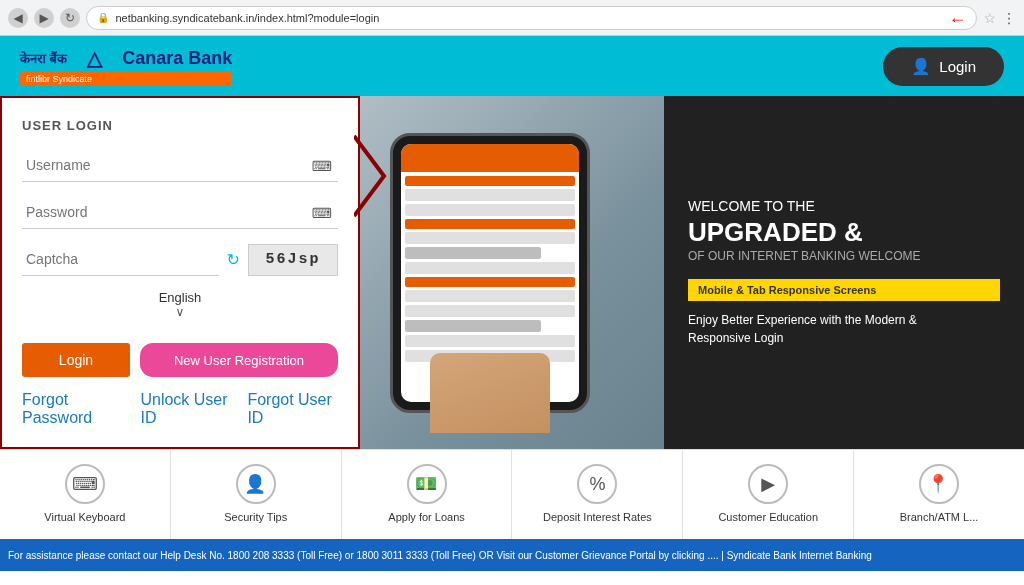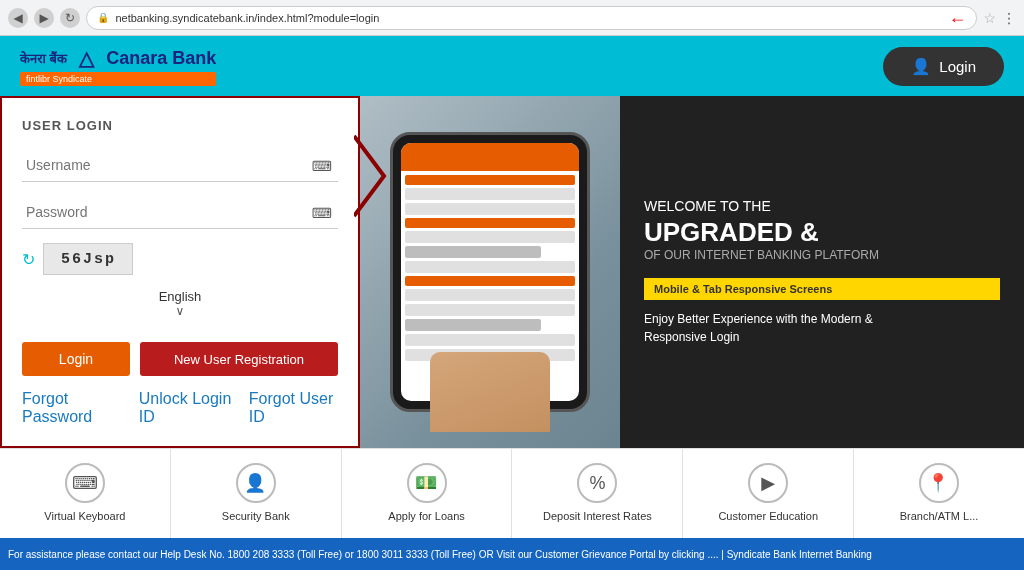--- a/index.html
+++ b/index.html
@@ -174,24 +174,24 @@
       background: #e65c00;
       color: #fff;
       border: none;
       border-radius: 3px;
       padding: 9px;
       font-size: 14px;
       cursor: pointer;
     }
     .btn-register {
       flex: 2;
-      background: #b91c1c;
+      background: #ec4899;
       color: #fff;
       border: none;
-      border-radius: 3px;
+      border-radius: 13px;
       padding: 9px;
       font-size: 13px;
       cursor: pointer;
     }
     .links-row {
       display: flex;
       gap: 14px;
     }
     .form-link {
       font-size: 16px;
@@ -201,20 +201,21 @@
     }
 
     
     .hero-section {
       flex: 1;
       background: linear-gradient(135deg, #b0bec5 0%, #78909c 40%, #546e7a 100%);
       position: relative;
       overflow: hidden;
       display: flex;
       align-items: center;
+      gap: 44px;
     }
     .hero-phone {
       width: 260px;
       height: 100%;
       display: flex;
       align-items: center;
       justify-content: center;
     }
     .phone-visual {
       width: 200px;
@@ -338,21 +339,21 @@
     <span class="browser-url-text">netbanking.syndicatebank.in/index.html?module=login</span>
     <span style="margin-left:auto; color:red; font-size:18px; font-weight:bold;">←</span>
   </div>
   <span class="browser-star">☆</span>
   <span class="browser-menu">⋮</span>
 </div>
 
 <div class="main-header">
   <div class="bank-logo">
     <div class="bank-logo-text">
-      <div style="display:flex;align-items:center;gap:12px;">
+      <div style="display:flex;align-items:center;gap:20px;">
         <span class="hindi-text">केनरा बैंक</span>
         <span style="font-size:20px;color:#1a237e;font-weight:bold;">△</span>
         <span class="canara-text">Canara Bank</span>
       </div>
       <div class="syndicate-badge">fintlibr Syndicate</div>
     </div>
   </div>
   <button class="login-btn">
     <span class="person-icon">👤</span>
     <span>Login</span>
@@ -368,37 +369,38 @@
       <input class="form-input" type="text" placeholder="Username" style="">
       <span class="input-icon">⌨</span>
     </div>
 
     <div class="form-group">
       <input class="form-input" type="password" placeholder="Password" style="">
       <span class="input-icon">⌨</span>
     </div>
 
     <div class="captcha-row">
+      <input class="captcha-input" type="text" placeholder="Captcha" style="">
       <span class="captcha-refresh">↻</span>
       <div class="captcha-image">56Jsp</div>
     </div>
 
     <div class="language-row">
       <span class="language-text">English</span>
       <span class="language-dropdown">∨</span>
     </div>
 
     <div class="btn-row">
       <button class="btn-login">Login</button>
       <button class="btn-register">New User Registration</button>
     </div>
 
     <div class="links-row">
       <a class="form-link">Forgot Password</a>
-      <a class="form-link">Unlock Login ID</a>
+      <a class="form-link">Unlock User ID</a>
       <a class="form-link">Forgot User ID</a>
     </div>
   </div>
 
   <div style="position:absolute; left:354px; top:30px; z-index:20;">
     <svg width="60" height="100" viewBox="0 0 60 100">
       <polyline points="0,10 30,50 0,90" fill="none" stroke="#8b0000" stroke-width="4"></polyline>
     </svg>
   </div>
 
@@ -429,38 +431,38 @@
 
         <div style="position:absolute;bottom:-20px;left:40px;width:120px;height:80px;background:linear-gradient(160deg,#d4a67a,#c49060);border-radius:10px 10px 0 0;"></div>
       </div>
     </div>
 
     <div class="hero-text">
       <div class="hero-welcome">WELCOME TO THE</div>
       <div class="hero-title">
         <span>UPGRADED &amp;</span><br>
       </div>
-      <div class="hero-subtitle">OF OUR INTERNET BANKING PLATFORM</div>
+      <div class="hero-subtitle">OF OUR INTERNET BANKING WELCOME</div>
       <div class="hero-badge">Mobile &amp; Tab Responsive Screens</div>
       <div class="hero-desc">
         <span>Enjoy Better Experience with the Modern &amp;</span><br>
         <span>Responsive Login</span>
       </div>
     </div>
   </div>
 </div>
 
 <div class="bottom-strip">
   <div class="bottom-item">
     <div class="bottom-icon">⌨</div>
     <div class="bottom-label">Virtual Keyboard</div>
   </div>
   <div class="bottom-item">
     <div class="bottom-icon">👤</div>
-    <div class="bottom-label">Security Bank</div>
+    <div class="bottom-label">Security Tips</div>
   </div>
   <div class="bottom-item">
     <div class="bottom-icon">💵</div>
     <div class="bottom-label">Apply for Loans</div>
   </div>
   <div class="bottom-item">
     <div class="bottom-icon">%</div>
     <div class="bottom-label">Deposit Interest Rates</div>
   </div>
   <div class="bottom-item">

